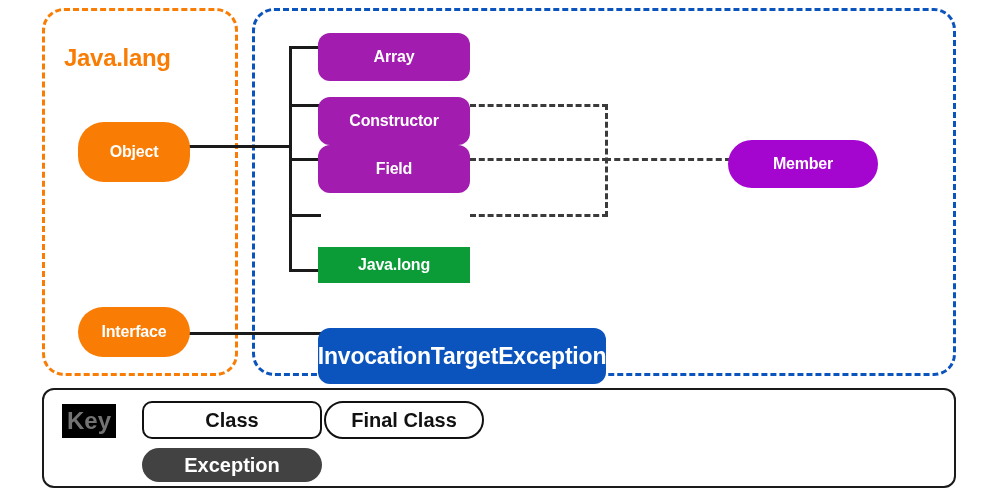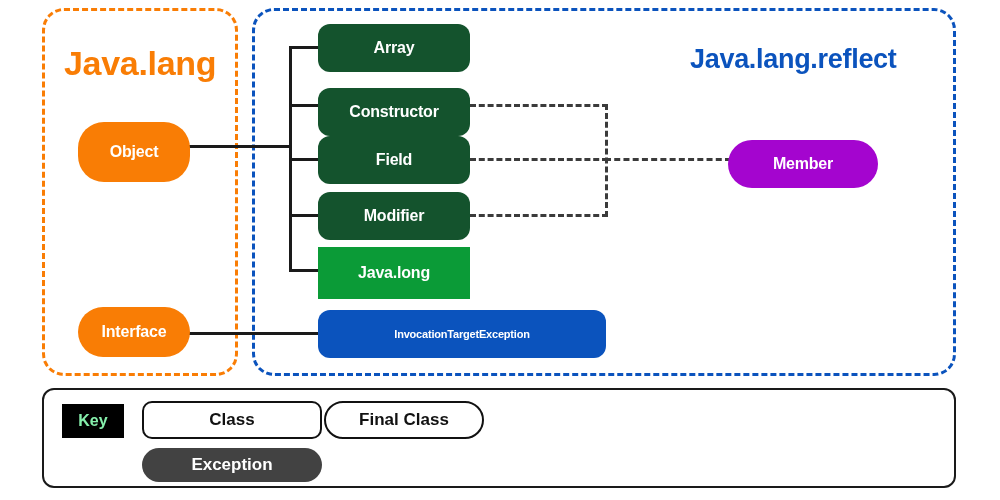--- a/index.html
+++ b/index.html
@@ -35,21 +35,21 @@
     border-color: #0b53bd;
   }
   .pkg-title {
     position: absolute;
     font-weight: bold;
     letter-spacing: -0.3px;
     white-space: nowrap;
   }
   #pkg-javalang-title {
     left: 64px; top: 44px;
-    font-size: 34px;
+    font-size: 24px;
     color: #f97d05;
   }
   #pkg-javalangreflect-title {
     left: 690px; top: 44px;
     font-size: 27px;
     color: #0b53bd;
   }
   
   .node {
     position: absolute;
@@ -58,33 +58,33 @@
     align-items: center;
     justify-content: center;
     color: #ffffff;
     font-weight: bold;
     font-size: 16px;
     letter-spacing: -0.2px;
     white-space: nowrap;
     z-index: 5;
   }
   .node.orange  { background: #f97d05; border-radius: 26px; }
-  .node.green   { background: #14532d; border-radius: 12px; }
+  .node.green   { background: #a21caf; border-radius: 12px; margin-top: 9px; }
   .node.greensq { background: #0b9b37; border-radius: 0px;  }
   .node.blue    { background: #0b53bd; border-radius: 12px; }
   .node.purple  { background: #a405cf; border-radius: 24px; }
 
   #node-object    { left: 78px;  top: 122px; width: 112px; height: 60px; }
   #node-exception { left: 78px;  top: 307px; width: 112px; height: 50px; }
   #node-array     { left: 318px; top: 24px;  width: 152px; height: 48px; }
   #node-constructor{left: 318px; top: 88px;  width: 152px; height: 48px; text-align: center; }
   #node-field     { left: 318px; top: 136px; width: 152px; height: 48px; }
   #node-modifier  { left: 318px; top: 192px; width: 152px; height: 48px; }
-  #node-javalong  { left: 318px; top: 247px; width: 152px; height: 52px; }
-  #node-invocation{ left: 318px; top: 310px; width: 288px; height: 48px; font-size: 11px; }
+  #node-javalong  { left: 318px; top: 247px; width: 152px; height: 36px; }
+  #node-invocation{ left: 318px; top: 328px; width: 288px; height: 56px; font-size: 23px; }
   #node-member    { left: 728px; top: 140px; width: 150px; height: 48px; }
 
   
   .line {
     position: absolute;
     background: #1a1a1a;
     z-index: 2;
   }
   .h { height: 3px; }
   .v { width: 3px; }
@@ -113,28 +113,28 @@
     border-radius: 12px;
     background: #ffffff;
   }
   .legend-chip {
     position: absolute;
     box-sizing: border-box;
     display: flex;
     align-items: center;
     justify-content: center;
     font-weight: bold;
-    font-size: 17px;
+    font-size: 20px;
     white-space: nowrap;
   }
   #legend-key {
-    left: 18px; top: 14px; width: 62px; height: 34px;
-    background: #000000; color: #86efac;
+    left: 18px; top: 14px; width: 54px; height: 34px;
+    background: #000000; color: #737373;
     border-radius: 0;
-    font-size: 16px;
+    font-size: 24px;
   }
   #legend-class {
     left: 98px; top: 11px; width: 180px; height: 38px;
     background: #ffffff; color: #111111;
     border: 2px solid #111111; border-radius: 10px;
   }
   #legend-final-class {
     left: 280px; top: 11px; width: 160px; height: 38px;
     background: #ffffff; color: #111111;
     border: 2px solid #111111; border-radius: 19px;
@@ -147,21 +147,20 @@
 </style>
 </head>
 <body>
 
 <div id="canvas">
 
   <div class="pkg" id="pkg-javalang"></div>
   <div class="pkg-title" id="pkg-javalang-title">Java.lang</div>
 
   <div class="pkg" id="pkg-javalangreflect"></div>
-  <div class="pkg-title" id="pkg-javalangreflect-title">Java.lang.reflect</div>
 
   <div class="line h" style="left:188px; top:145px; width:104px;"></div>
 
   <div class="line v" style="left:289px; top:46px; height:226px;"></div>
 
   <div class="line h" style="left:289px; top:46px; width:32px;"></div>
   <div class="line h" style="left:289px; top:104px; width:32px;"></div>
   <div class="line h" style="left:289px; top:158px; width:32px;"></div>
   <div class="line h" style="left:289px; top:214px; width:32px;"></div>
   <div class="line h" style="left:289px; top:269px; width:32px;"></div>
@@ -187,23 +186,20 @@
   </div>
 
   <div class="node green" id="node-constructor">
     <span>Constructor</span>
   </div>
 
   <div class="node green" id="node-field">
     <span>Field</span>
   </div>
 
-  <div class="node green" id="node-modifier">
-    <span>Modifier</span>
-  </div>
 
   <div class="node greensq" id="node-javalong">
     <span>Java.long</span>
   </div>
 
   <div class="node blue" id="node-invocation">
     <span>InvocationTargetException</span>
   </div>
 
   <div class="node purple" id="node-member">

